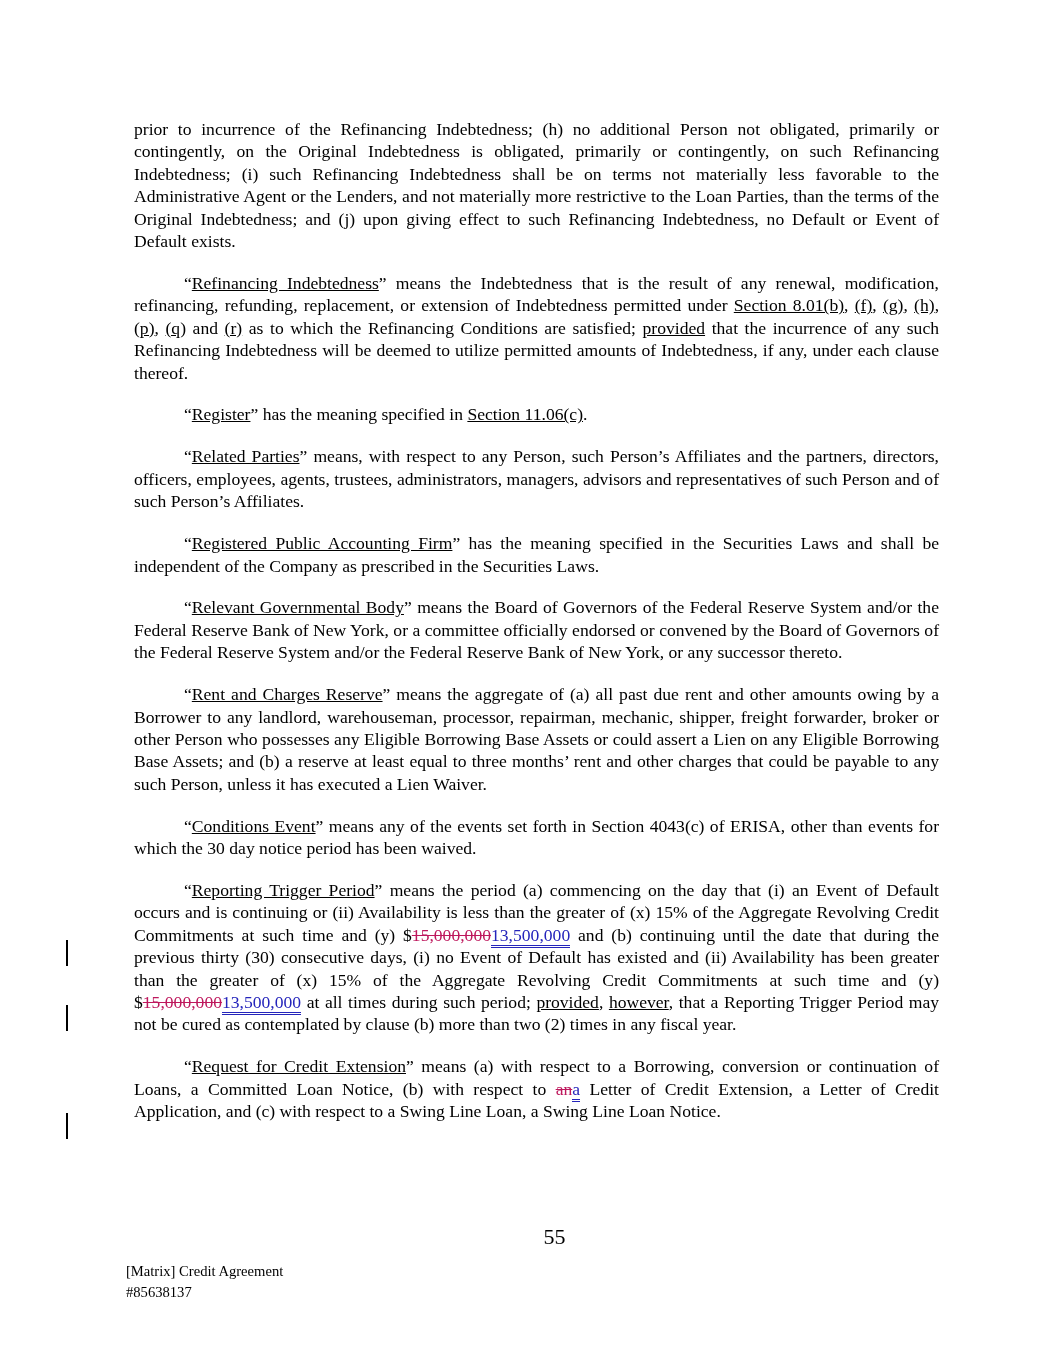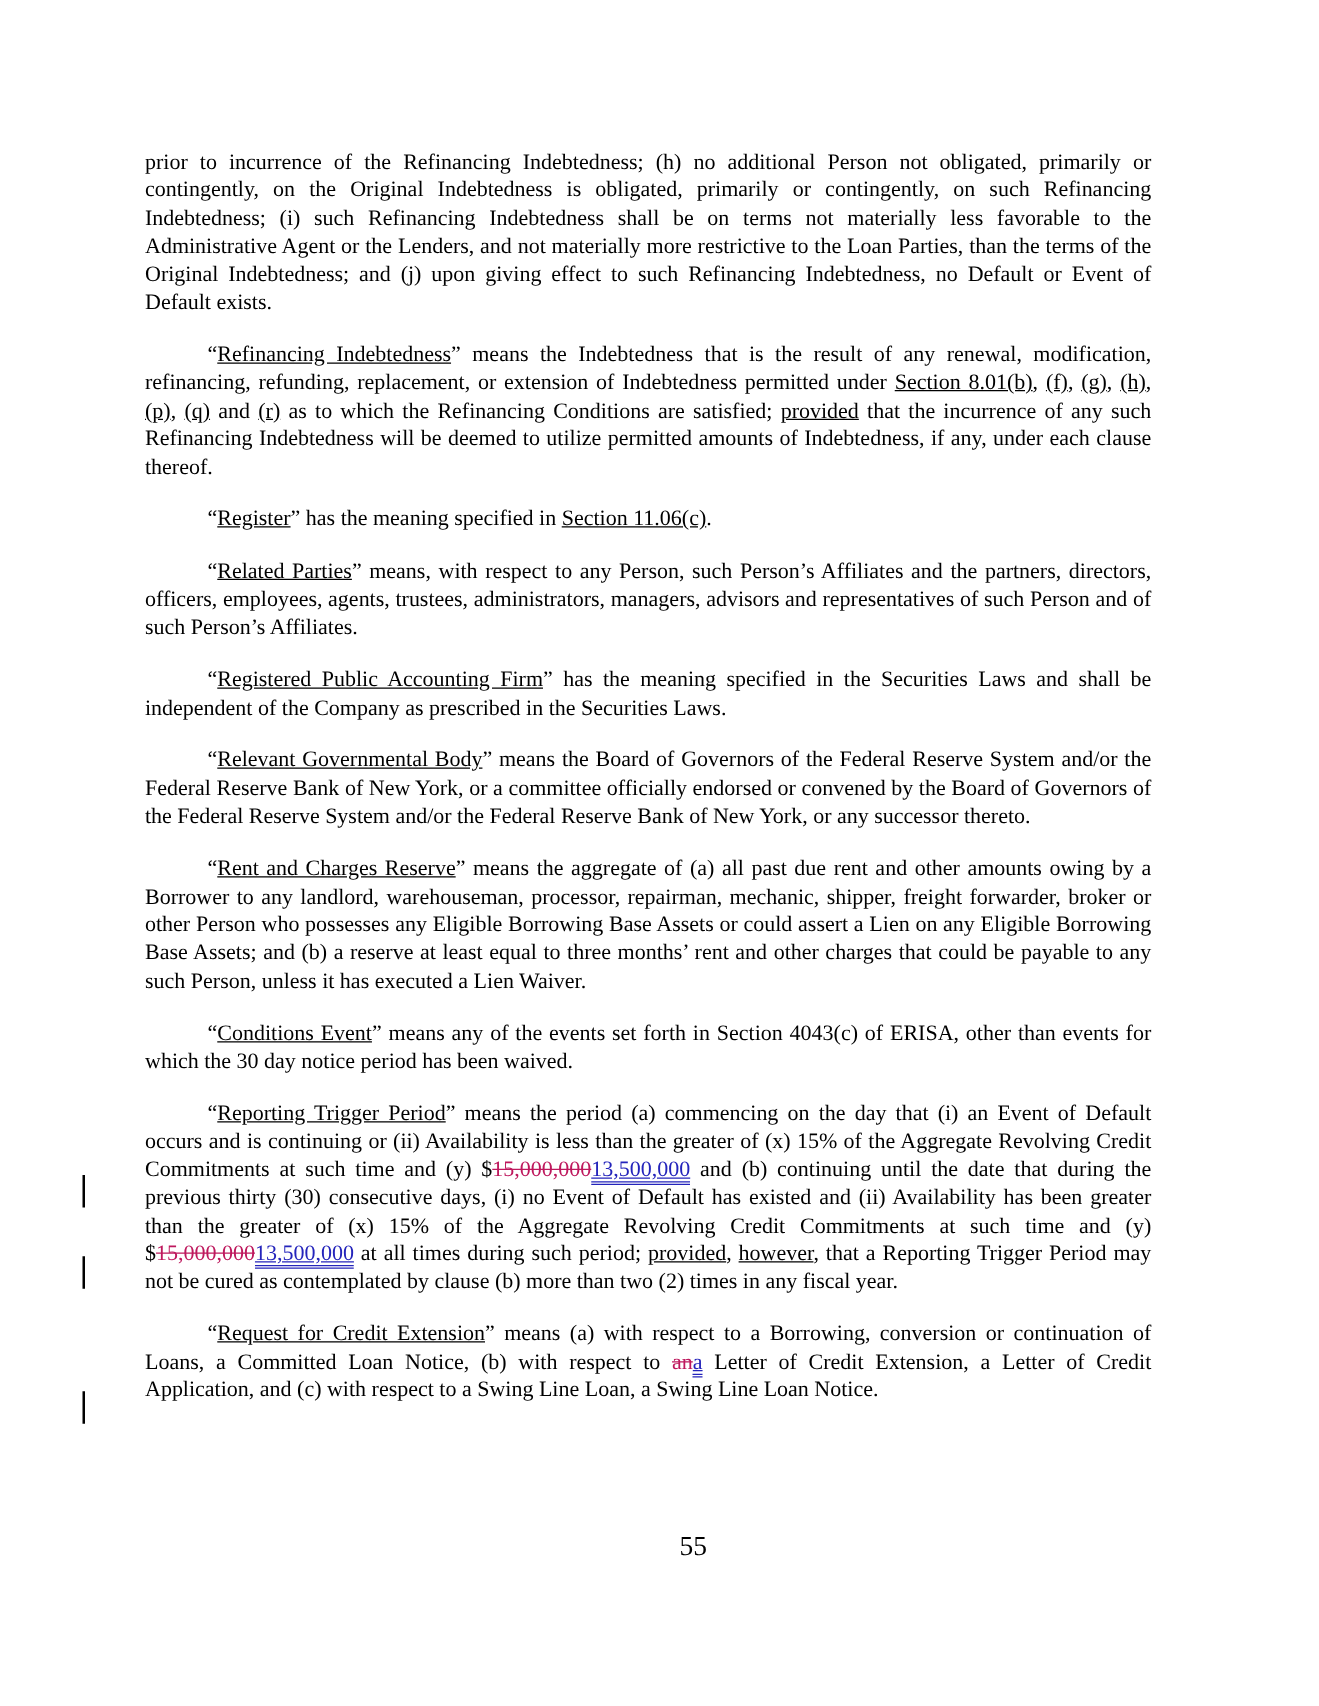--- a/index.html
+++ b/index.html
@@ -11,35 +11,35 @@
     position: relative;
     width: 1055px;
     height: 1365px;
     background: #ffffff;
     font-family: "Liberation Serif", serif;
     color: #000000;
     overflow: hidden;
   }
   .doc-body {
     position: absolute;
-    left: 116px;
+    left: 134px;
     top: 118px;
     width: 805px;
   }
   p.para {
     margin: 0 0 19.5px 0;
     font-size: 17.6px;
     line-height: 22.4px;
     text-align: justify;
   }
   p.para.indent { text-indent: 50px; }
   .run-n { }
   .run-u { text-decoration: underline; margin-top: 24px; }
   .run-d { color: #be185d; text-decoration: line-through; }
-  .run-i { color: #2424bb; border-bottom: 3px double #2424bb; text-decoration: underline; }
+  .run-i { color: #2424bb; border-bottom: 3px double #2424bb; }
   .change-bar {
     position: absolute;
     left: 66px;
     width: 2px;
     height: 26px;
     background: #000000;
   }
   .page-number {
     position: absolute;
     top: 1224px;
@@ -67,16 +67,20 @@
       <p class="para indent"><span class="run-n">“</span><span class="run-u">Register</span><span class="run-n">” has the meaning specified in </span><span class="run-u">Section 11.06(c)</span><span class="run-n">.</span></p>
       <p class="para indent"><span class="run-n">“</span><span class="run-u">Related Parties</span><span class="run-n">” means, with respect to any Person, such Person’s Affiliates and the partners, directors, officers, employees, agents, trustees, administrators, managers, advisors and representatives of such Person and of such Person’s Affiliates.</span></p>
       <p class="para indent"><span class="run-n">“</span><span class="run-u">Registered Public Accounting Firm</span><span class="run-n">” has the meaning specified in the Securities Laws and shall be independent of the Company as prescribed in the Securities Laws.</span></p>
       <p class="para indent"><span class="run-n">“</span><span class="run-u">Relevant Governmental Body</span><span class="run-n">” means the Board of Governors of the Federal Reserve System and/or the Federal Reserve Bank of New York, or a committee officially endorsed or convened by the Board of Governors of the Federal Reserve System and/or the Federal Reserve Bank of New York, or any successor thereto.</span></p>
       <p class="para indent"><span class="run-n">“</span><span class="run-u">Rent and Charges Reserve</span><span class="run-n">” means the aggregate of (a) all past due rent and other amounts owing by a Borrower to any landlord, warehouseman, processor, repairman, mechanic, shipper, freight forwarder, broker or other Person who possesses any Eligible Borrowing Base Assets or could assert a Lien on any Eligible Borrowing Base Assets; and (b) a reserve at least equal to three months’ rent and other charges that could be payable to any such Person, unless it has executed a Lien Waiver.</span></p>
       <p class="para indent"><span class="run-n">“</span><span class="run-u">Conditions Event</span><span class="run-n">” means any of the events set forth in Section 4043(c) of ERISA, other than events for which the 30 day notice period has been waived.</span></p>
       <p class="para indent"><span class="run-n">“</span><span class="run-u">Reporting Trigger Period</span><span class="run-n">” means the period (a) commencing on the day that (i) an Event of Default occurs and is continuing or (ii) Availability is less than the greater of (x) 15% of the Aggregate Revolving Credit Commitments at such time and (y) $</span><span class="run-d">15,000,000</span><span class="run-i">13,500,000</span><span class="run-n"> and (b) continuing until the date that during the previous thirty (30) consecutive days, (i) no Event of Default has existed and (ii) Availability has been greater than the greater of (x) 15% of the Aggregate Revolving Credit Commitments at such time and (y) $</span><span class="run-d">15,000,000</span><span class="run-i">13,500,000</span><span class="run-n"> at all times during such period; </span><span class="run-u">provided</span><span class="run-n">, </span><span class="run-u">however</span><span class="run-n">, that a Reporting Trigger Period may not be cured as contemplated by clause (b) more than two (2) times in any fiscal year.</span></p>
       <p class="para indent"><span class="run-n">“</span><span class="run-u">Request for Credit Extension</span><span class="run-n">” means (a) with respect to a Borrowing, conversion or continuation of Loans, a Committed Loan Notice, (b) with respect to </span><span class="run-d">an</span><span class="run-i">a</span><span class="run-n"> Letter of Credit Extension, a Letter of Credit Application, and (c) with respect to a Swing Line Loan, a Swing Line Loan Notice.</span></p>
     </div>
   <div class="page-number">55</div>
+  <div class="footer">
+    <div>[Matrix] Credit Agreement</div>
+    <div>#85638137</div>
+  </div>
 <div class="change-bar" style="top: 940px;"></div>
     <div class="change-bar" style="top: 1005px;"></div>
     <div class="change-bar" style="top: 1113px;"></div>
   </div>
 
 </body></html>

